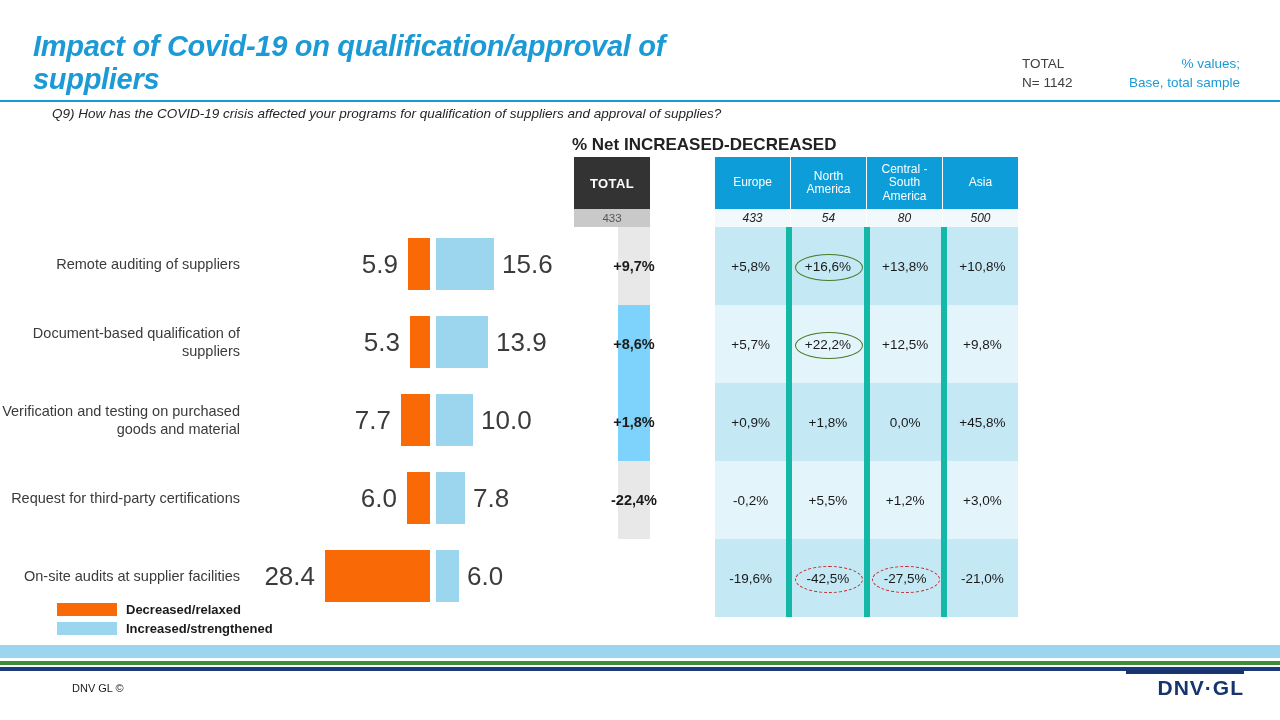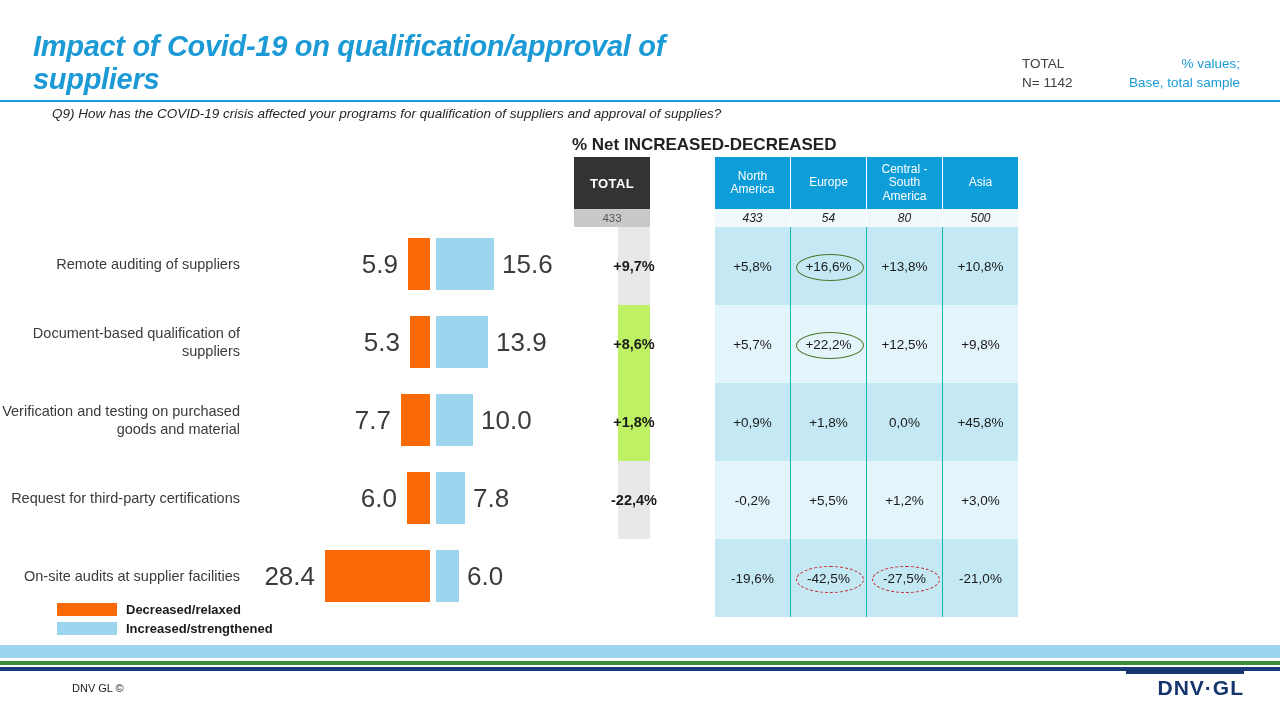--- a/index.html
+++ b/index.html
@@ -72,21 +72,21 @@
   }
   #total-n{
     height:18px;background:#c9c9c9;color:#555;
     display:flex;align-items:center;justify-content:center;font-size:11.5px;
   }
   .total-cell{
     height:78px;display:flex;align-items:center;justify-content:center;
     font-size:14.5px;font-weight:bold;color:#1a1a1a;margin-left:44px;
   }
   .tc-light{background:#e8e8e8;}
-  .tc-dark{background:#bef264;}
+  .tc-dark{background:#7dd3fc;}
 
   
   #region-table{position:absolute;left:715px;top:157px;width:303px;}
   #region-head{display:flex;height:52px;}
   .rh-cell{
     flex:1;background:#0d9dd8;color:#ffffff;
     display:flex;align-items:center;justify-content:center;text-align:center;
     font-size:12px;line-height:13.5px;
     border-right:1px solid #ffffff;
   }
@@ -97,21 +97,21 @@
     font-size:12px;font-style:italic;color:#222;
     border-right:1px solid #ffffff;
   }
   .rn-cell:last-child{border-right:none;}
   .region-row{display:flex;height:78px;}
   .rr-light{background:#e4f4fb;}
   .rr-dark{background:#c5e8f5;}
   .rc-cell{
     flex:1;display:flex;align-items:center;justify-content:center;
     font-size:13.5px;color:#1a1a1a;position:relative;
-    border-right:1px solid #14b8a6;
+    border-right:6px solid #14b8a6;
   }
   .rc-cell:last-child{border-right:none;}
   .rc-cell .cell-val{position:relative;z-index:2;}
   .ellipse{
     position:absolute;left:50%;top:50%;
     width:66px;height:25px;margin-left:-33px;margin-top:-12.5px;
     border-radius:50%;z-index:1;pointer-events:none;
   }
   .ellipse.green{border:1.4px solid #4a7a2a;}
   .ellipse.red{border:1.6px dashed #c22b2b;}
@@ -215,22 +215,22 @@
   <div id="total-n">433</div>
   <div class="total-cell tc-light">+9,7%</div>
   <div class="total-cell tc-dark">+8,6%</div>
   <div class="total-cell tc-dark">+1,8%</div>
   <div class="total-cell tc-light">-22,4%</div>
 </div>
 
 <div id="region-table">
 
   <div id="region-head">
+    <div class="rh-cell">Europe</div>
     <div class="rh-cell">North America</div>
-    <div class="rh-cell">Europe</div>
     <div class="rh-cell">Central - South America</div>
     <div class="rh-cell">Asia</div>
   </div>
 
   <div id="region-n">
     <div class="rn-cell">433</div>
     <div class="rn-cell">54</div>
     <div class="rn-cell">80</div>
     <div class="rn-cell">500</div>
   </div>

